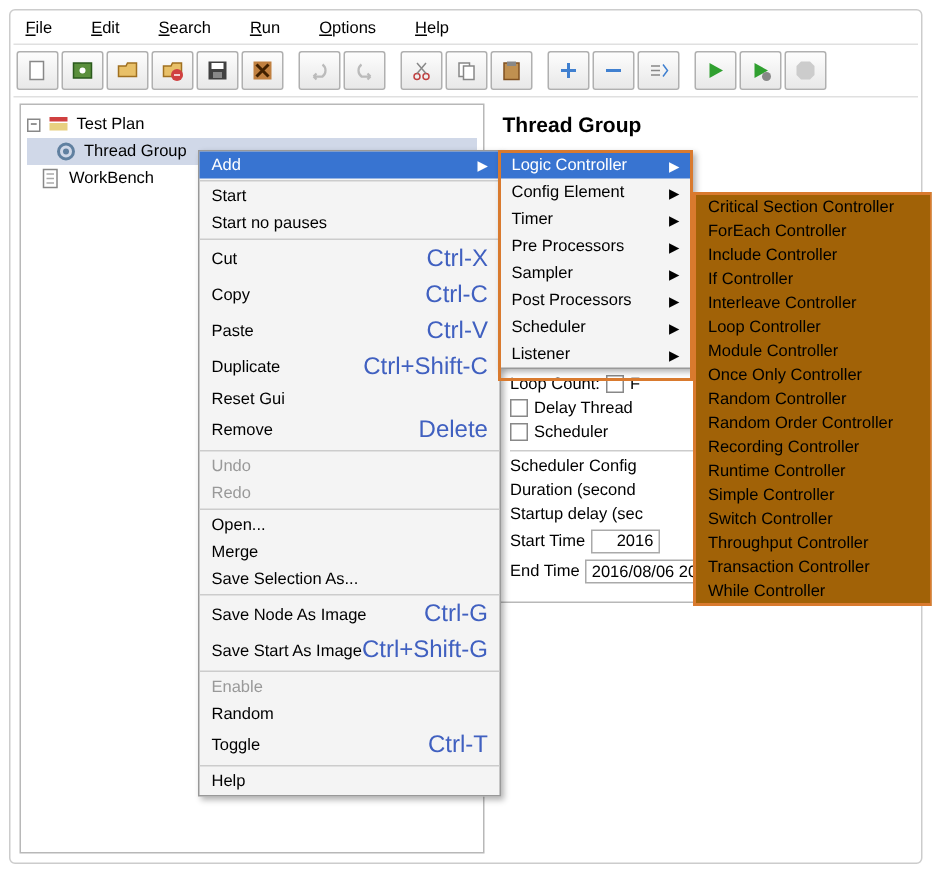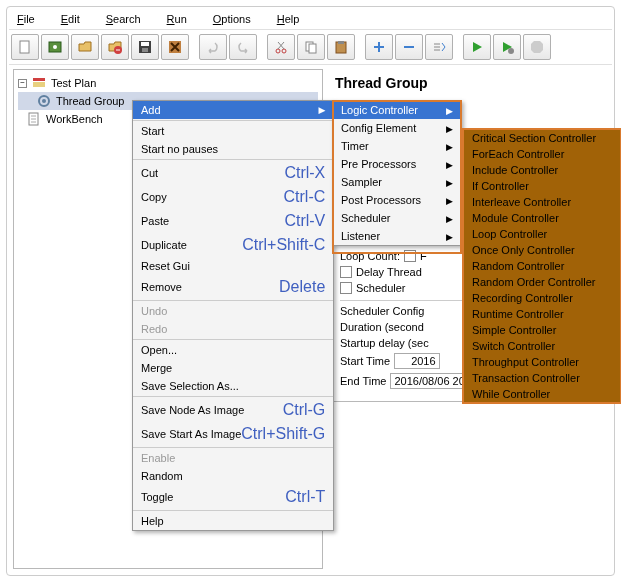--- a/index.html
+++ b/index.html
@@ -333,22 +333,22 @@
       <span class="arrow">▶</span>
     </div>
   </div>
 <div class="hlbox" style="left:332px;top:100px;width:130px;height:154px;"></div>
 <div class="submenu2" id="sub2" style="left:462px;top:100px;">
     <div class="mi2">Critical Section Controller</div>
     <div class="mi2">ForEach Controller</div>
     <div class="mi2">Include Controller</div>
     <div class="mi2">If Controller</div>
     <div class="mi2">Interleave Controller</div>
+    <div class="mi2">Loop Controller</div>
     <div class="mi2">Module Controller</div>
-    <div class="mi2">Loop Controller</div>
     <div class="mi2">Once Only Controller</div>
     <div class="mi2">Random Controller</div>
     <div class="mi2">Random Order Controller</div>
     <div class="mi2">Recording Controller</div>
     <div class="mi2">Runtime Controller</div>
     <div class="mi2">Simple Controller</div>
     <div class="mi2">Switch Controller</div>
     <div class="mi2">Throughput Controller</div>
     <div class="mi2">Transaction Controller</div>
     <div class="mi2">While Controller</div>

